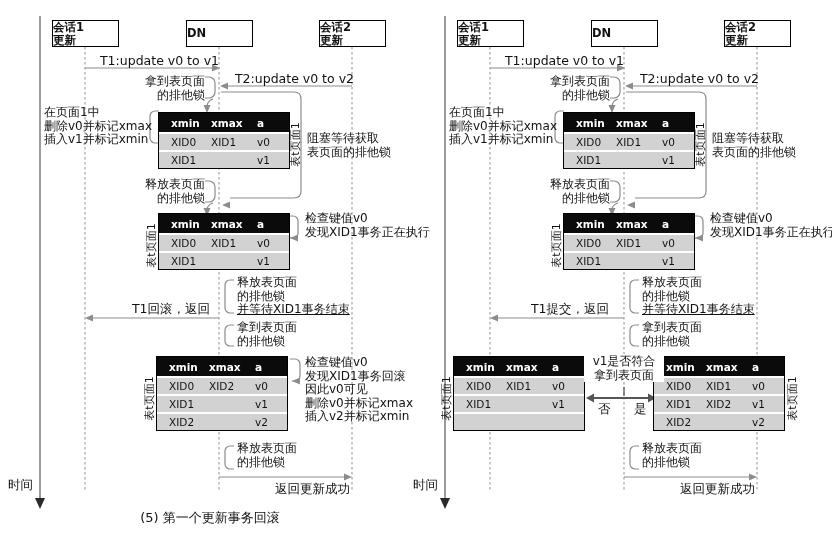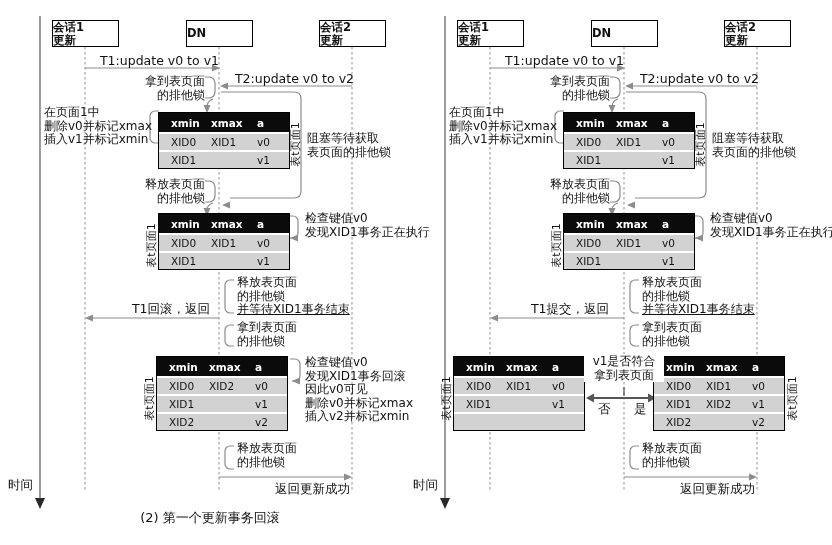--- a/index.html
+++ b/index.html
@@ -201,21 +201,21 @@
         <span class="c1">XID2</span>
         <span class="c2"></span>
         <span class="c3">v2</span>
       </div>
     </div>
     <div class="vwrap" style="left:142px;top:356px;width:14px;height:84px">
       <span>表t页面1</span>
     </div>
 
     <div class="tlabel" style="left:8px;top:477px">时间</div>
-    <div class="caption" style="left:60px;top:509px;width:300px">(2) 第一个更新事务回滚</div>
+    <div class="caption" style="left:60px;top:509px;width:300px">(5) 第一个更新事务回滚</div>
   </div>
 
   <div class="panel" style="left:405px">
     <svg width="420" height="545" viewBox="0 0 420 545">
       <g>
         <line x1="40" y1="16" x2="40" y2="499" stroke="#666" stroke-width="1.3"></line>
         <polygon points="35,498 45,498 40,509" fill="#2a2a2a"></polygon>
       </g>
       <g stroke="#9b9b9b" stroke-width="1.1" stroke-dasharray="2.5 2.5">
         <line x1="85" y1="47" x2="85" y2="492"></line>

